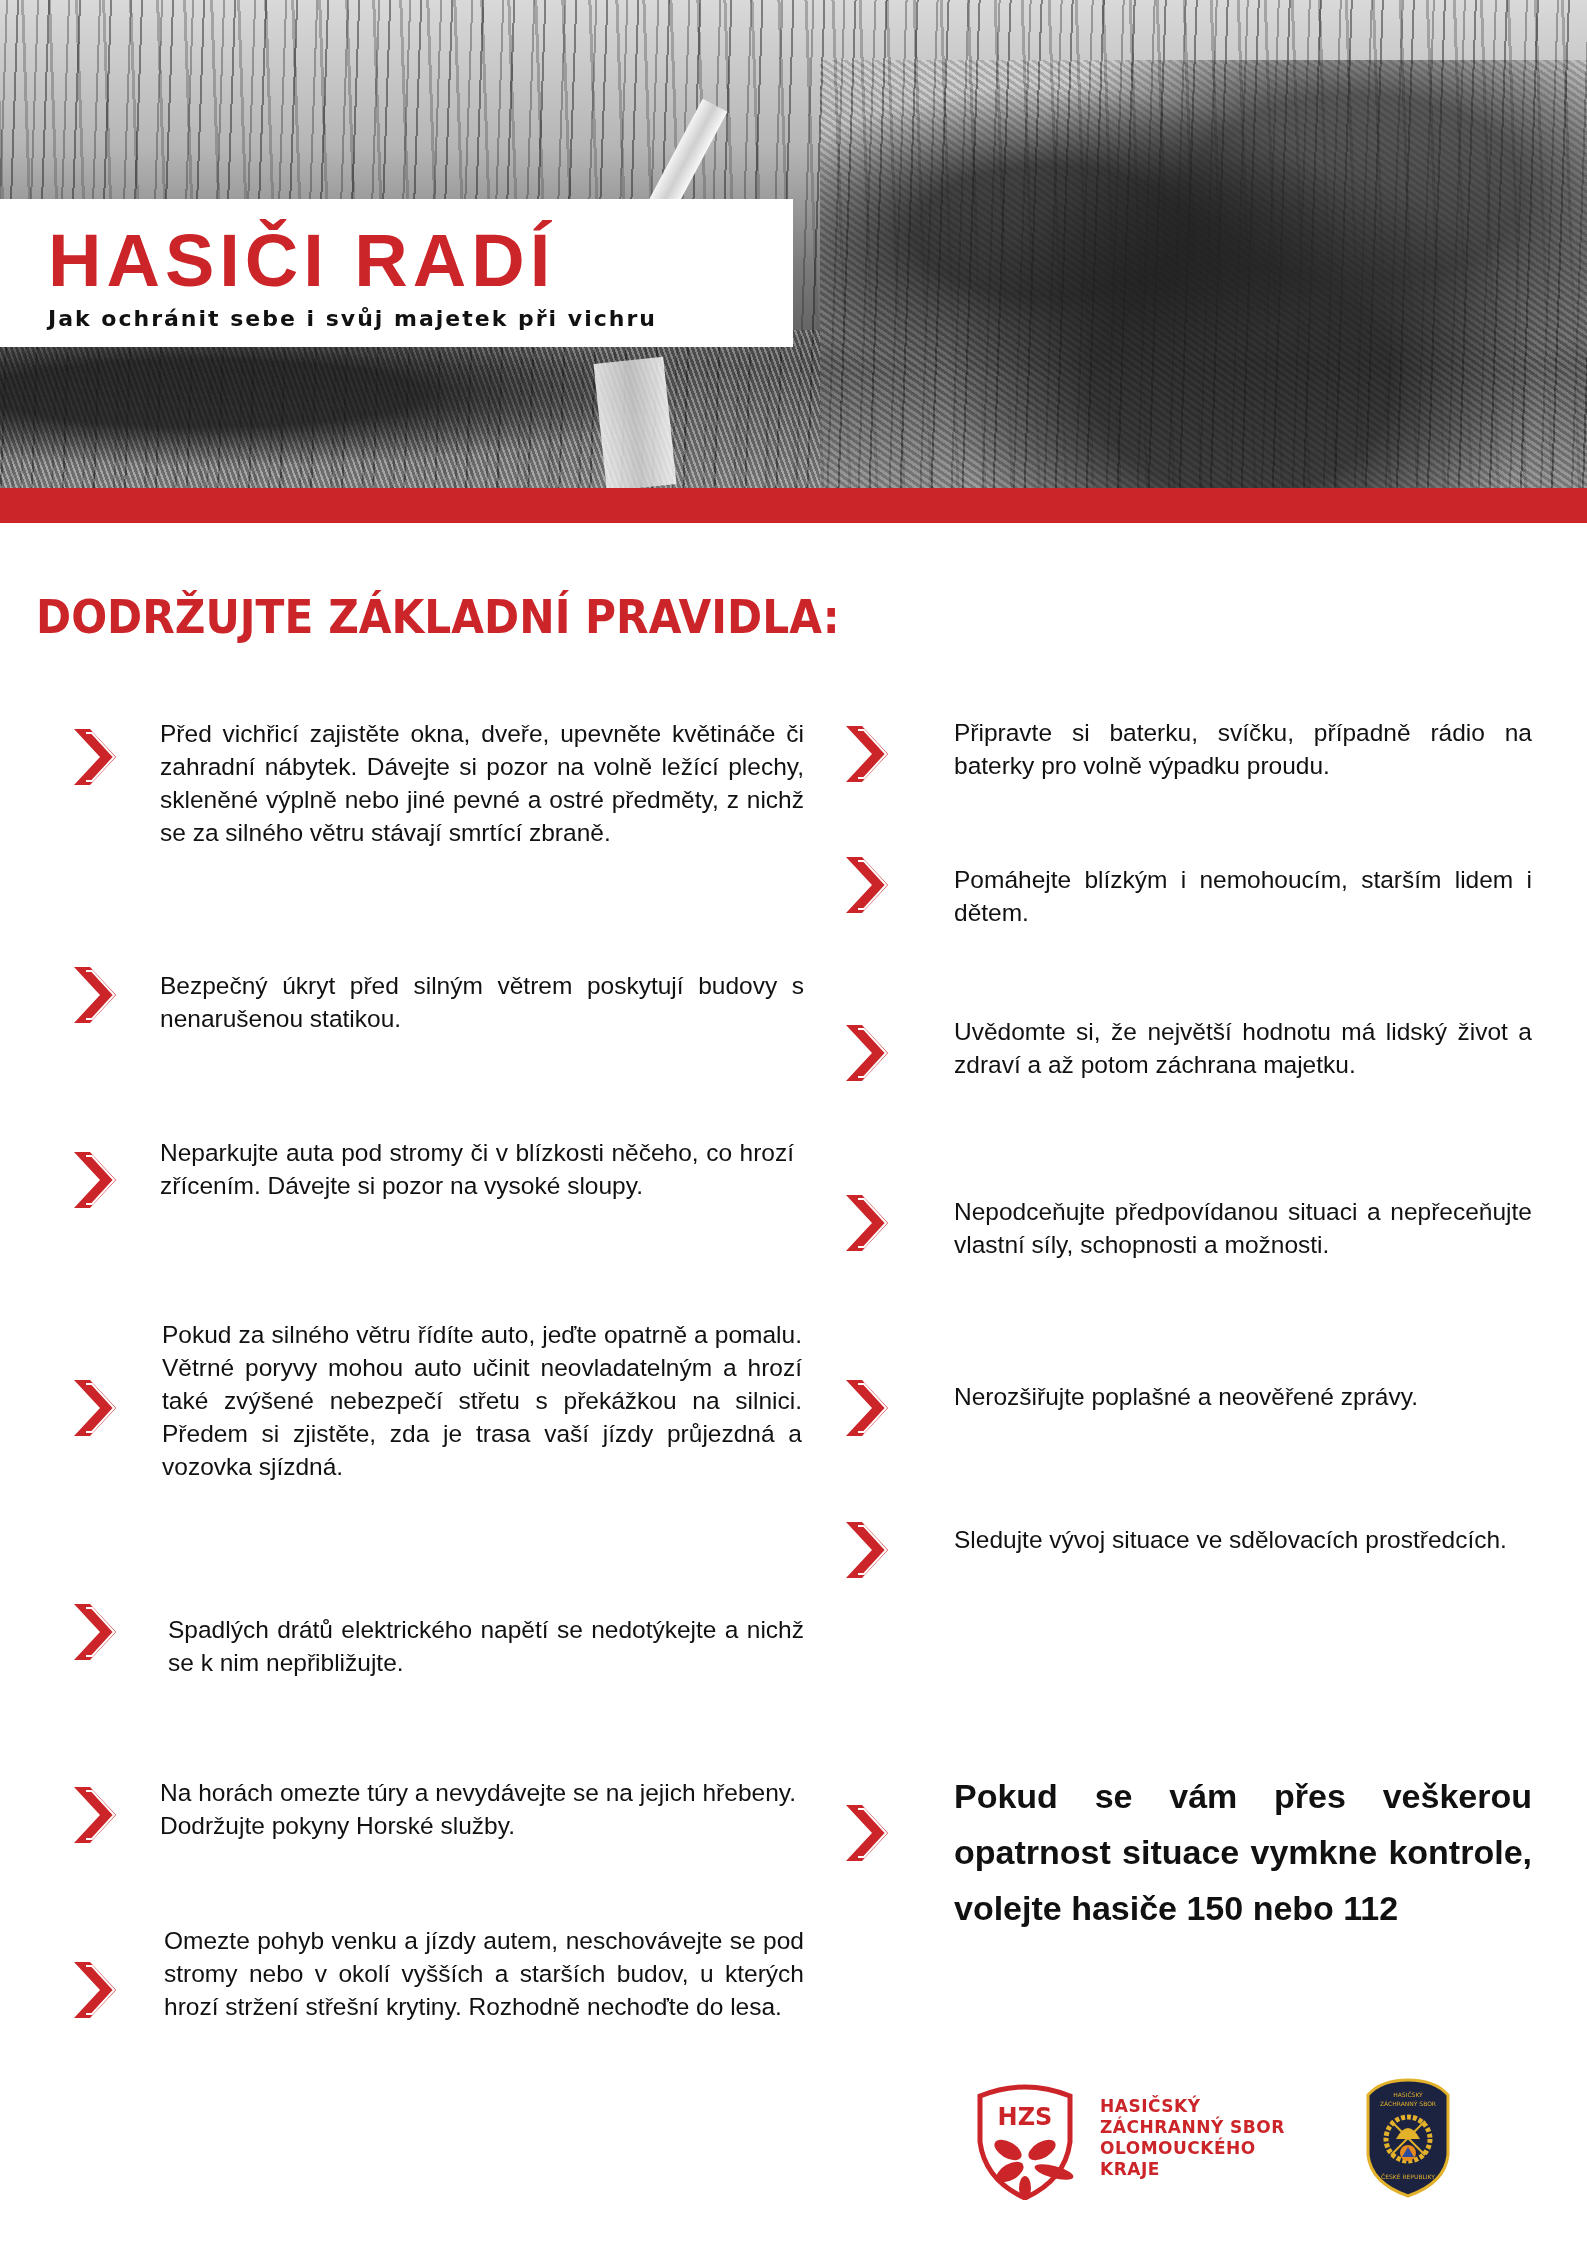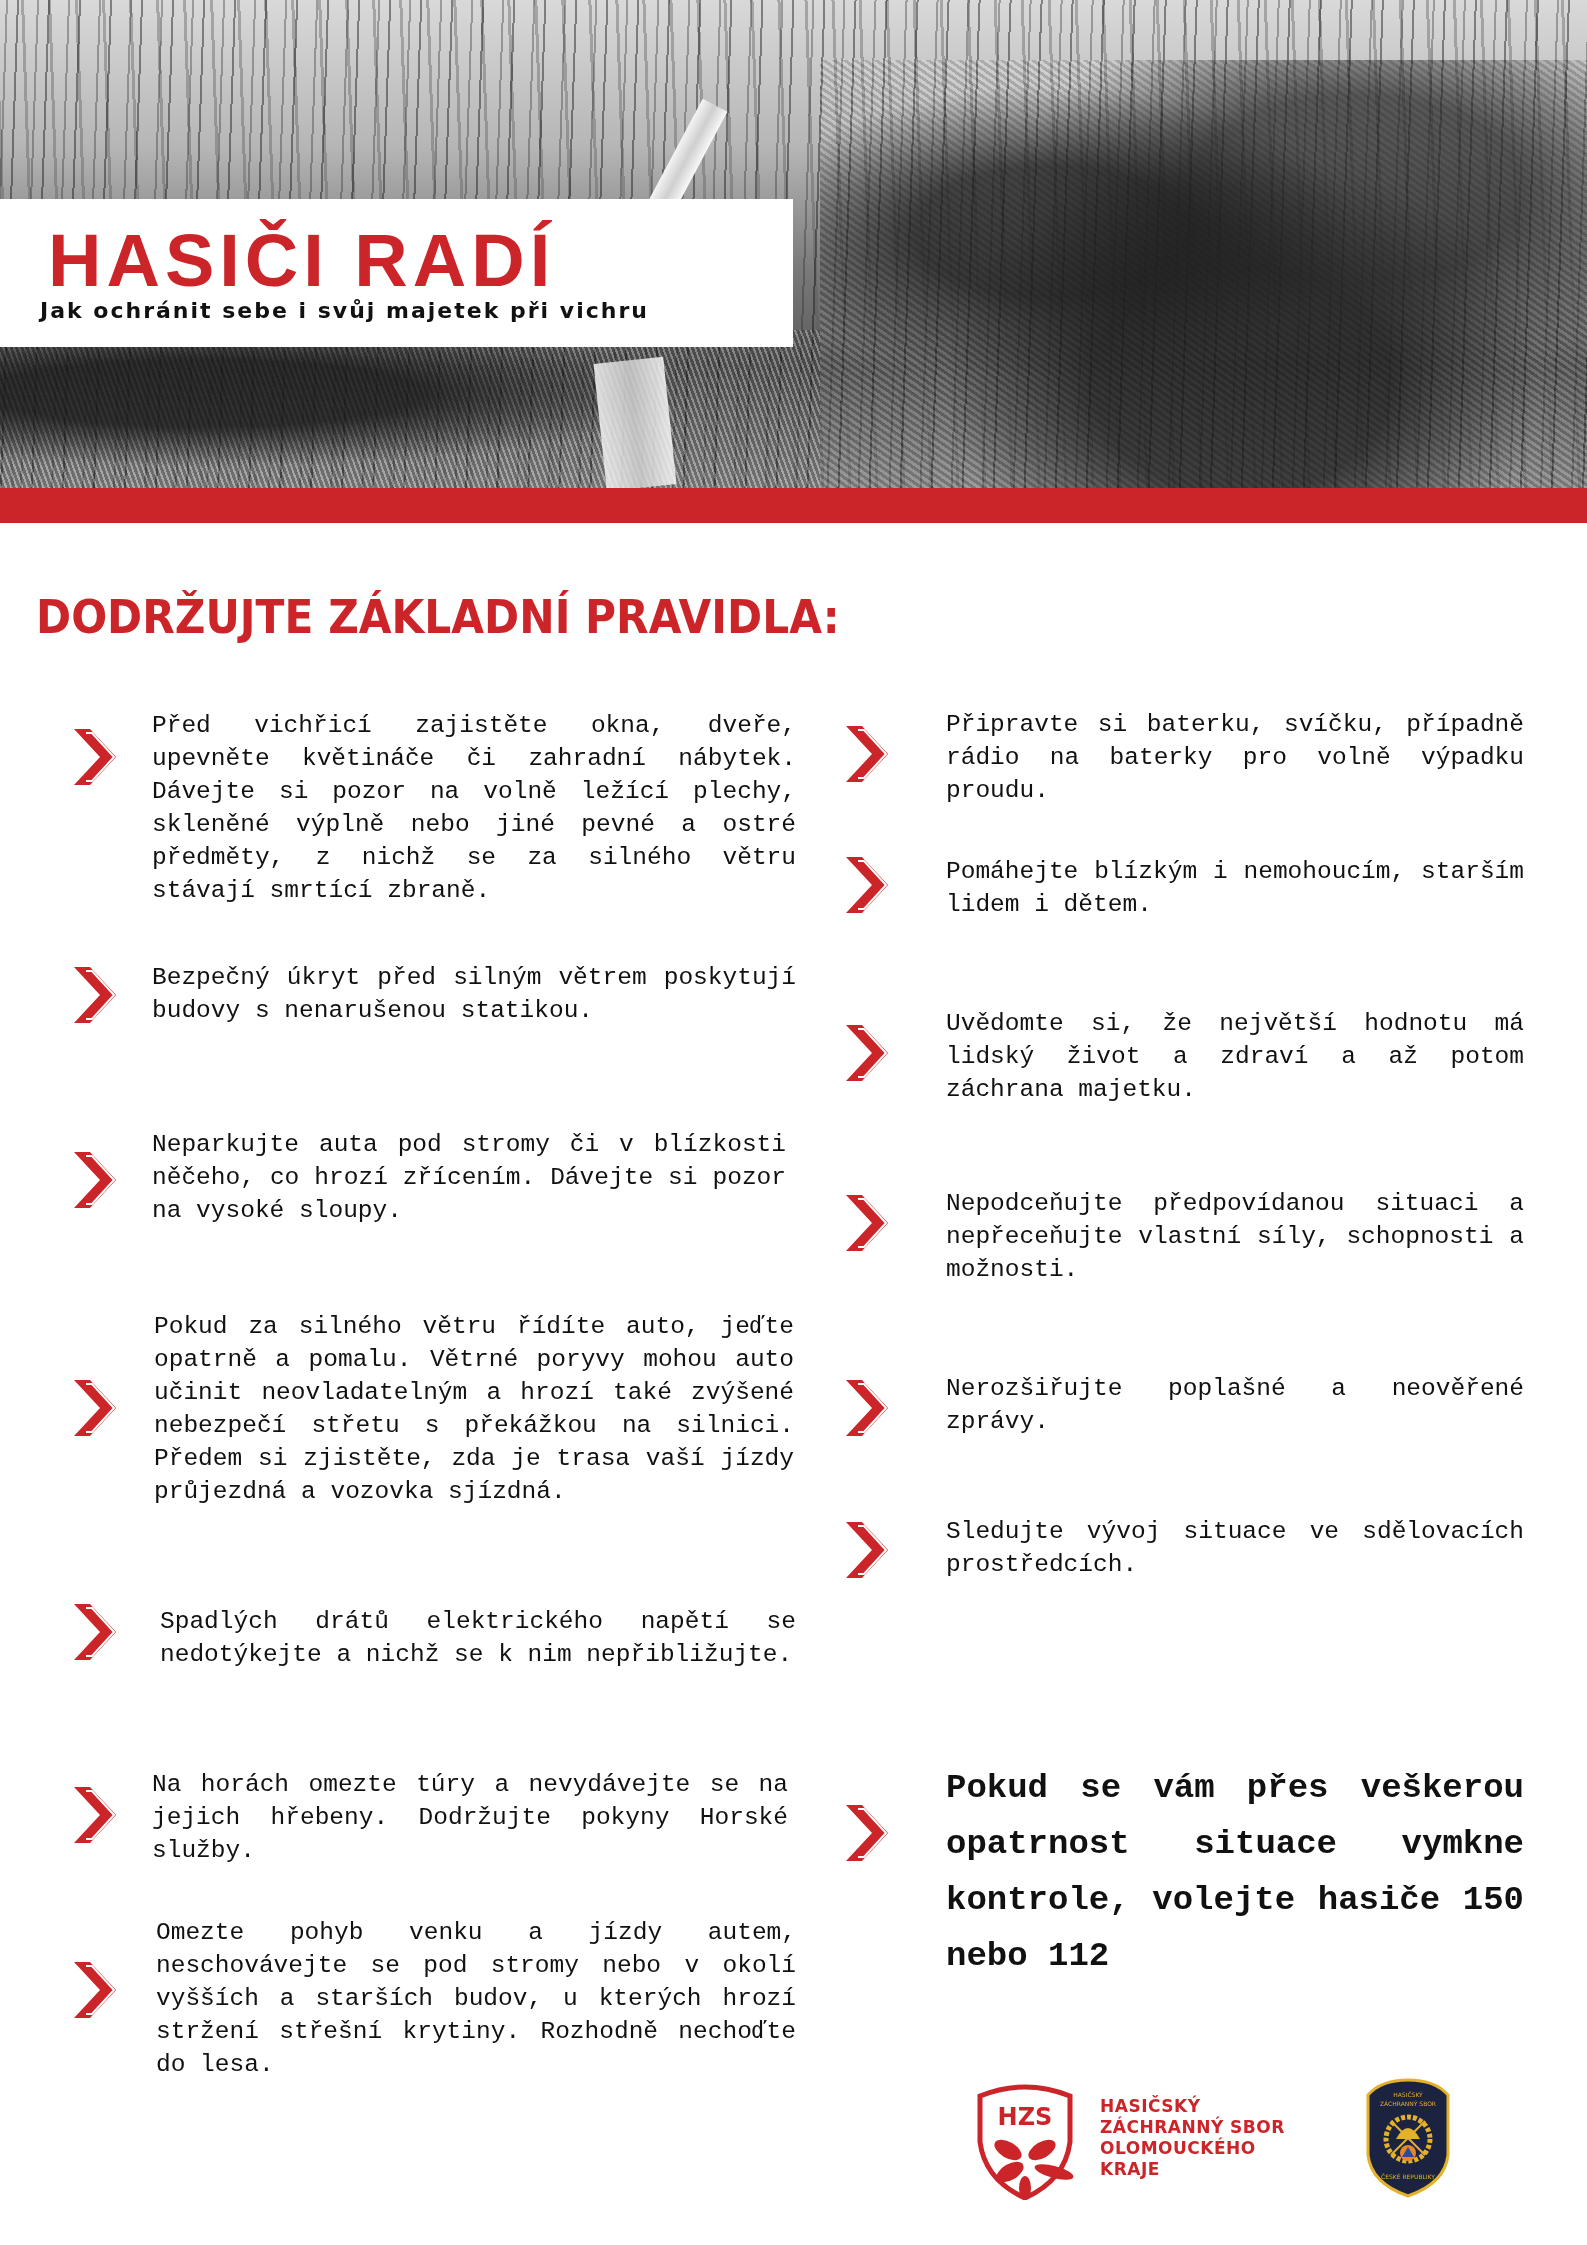--- a/index.html
+++ b/index.html
@@ -21,35 +21,35 @@
           }
   .hero .trunk { position:absolute; background:linear-gradient(90deg,#f4f4f4,#cfcfcf,#f8f8f8); }
   .hero .roots { position:absolute; left:0; top:330px; width:820px; height:158px;
           background:
             radial-gradient(ellipse at 25% 40%, rgba(25,25,25,0.8) 0 25%, rgba(0,0,0,0) 55%),
             repeating-linear-gradient(70deg, rgba(255,255,255,0.25) 0 2px, rgba(0,0,0,0.2) 2px 5px); }
 
   .title-box { position:absolute; left:0; top:199px; width:793px; height:148px; background:#ffffff; }
   .title { position:absolute; left:36px; top:212px; margin:12px; font-family:"Liberation Sans", sans-serif;
            font-weight:900; font-size:74px; letter-spacing:5px; color:#cc2529; line-height:1; }
-  .subtitle { position:absolute; left:40px; top:298px; margin:0; font-family:"DejaVu Sans", sans-serif;
+  .subtitle { position:absolute; left:40px; top:298px; margin:8px; font-family:"DejaVu Sans", sans-serif;
            font-weight:bold; font-size:22px; letter-spacing:2px; color:#111; }
 
   .red-band { position:absolute; left:0; top:488px; width:1587px; height:35px; background:#cc2529; }
 
   
   .section-heading { position:absolute; left:36px; top:590px; margin:0; font-family:"DejaVu Sans", sans-serif;
            font-weight:bold; font-size:46px; color:#cc2529; letter-spacing:0px; transform:scaleX(0.92);
            transform-origin:left center; }
 
   
   .tip { position:absolute; display:block; }
   .tip .chev { position:absolute; width:46px; height:60px; }
-  .tip .txt { position:absolute; font-family:Liberation Mono, monospace; font-size:24.5px; line-height:33px;
-              text-align:justify; color:#111; margin:4px; }
+  .tip .txt { position:absolute; font-family:Liberation Sans, sans-serif; font-size:24.5px; line-height:33px;
+              text-align:justify; color:#111; margin:12px; }
   .tip .txt.bold { font-weight:bold; font-size:34px; line-height:56px; }
 
   
   .hzs-logo { position:absolute; left:970px; top:2080px; width:110px; height:120px; }
   .hzs-text { position:absolute; left:1100px; top:2096px; margin:0; font-family:"DejaVu Sans", sans-serif;
               font-weight:bold; font-size:17px; line-height:21px; color:#cc2529; letter-spacing:0.5px; }
   .badge { position:absolute; left:1365px; top:2077px; width:86px; height:122px; }
 </style>
 </head>
 <body>

